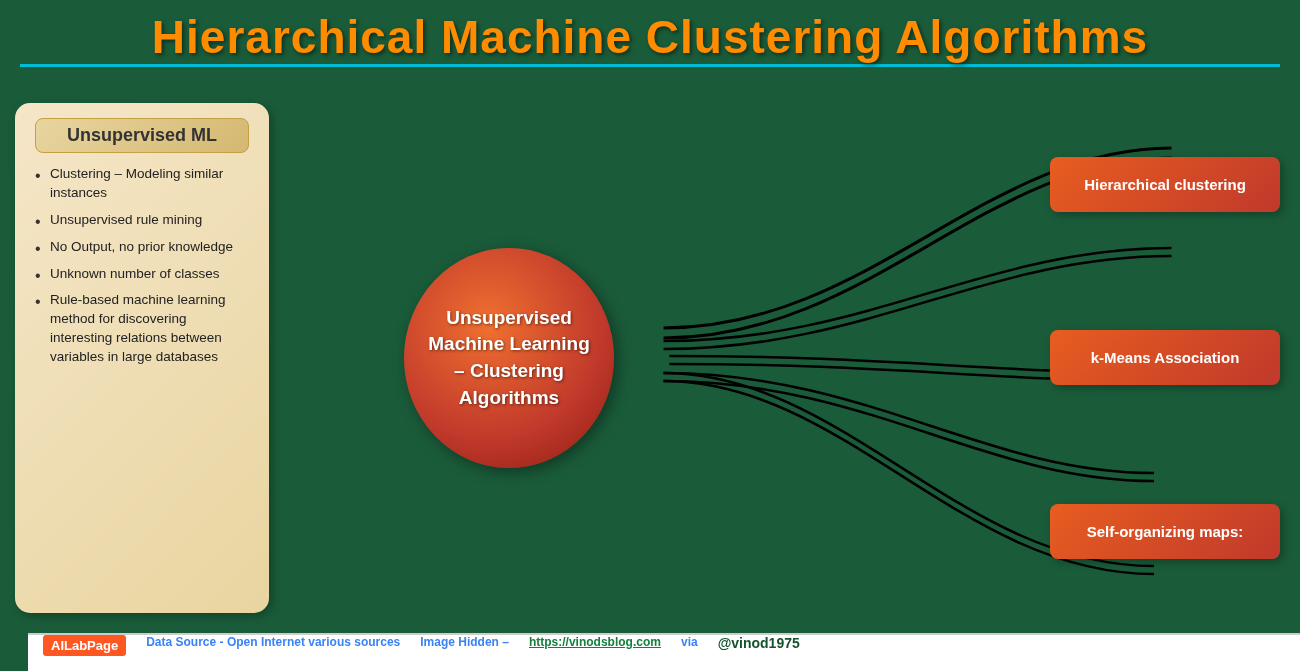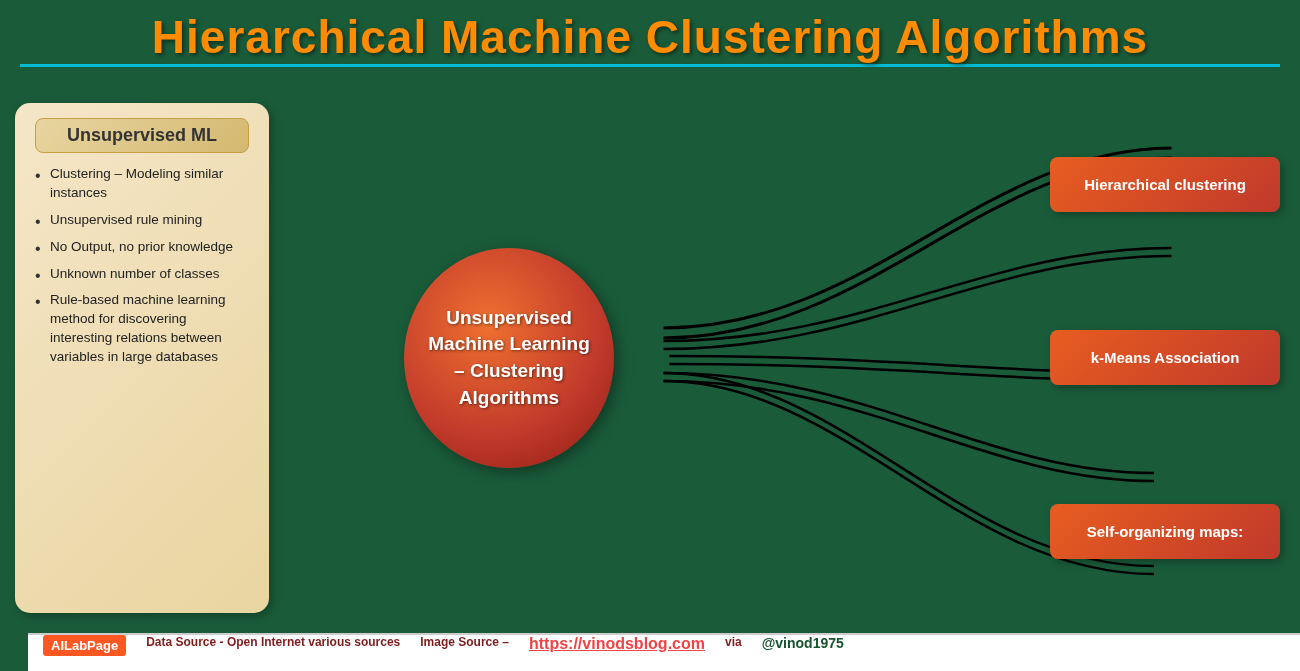--- a/index.html
+++ b/index.html
@@ -166,26 +166,26 @@
     .footer-brand {
       background: #ff5722;
       color: white;
       font-weight: bold;
       font-size: 13px;
       padding: 3px 8px;
       border-radius: 3px;
     }
     .footer-text {
       font-size: 12px;
-      color: #7f1d1d;
+      color: #3b82f6;
       font-weight: bold;
     }
     .footer-link {
-      font-size: 16px;
-      color: #ef4444;
+      font-size: 12px;
+      color: #15803d;
       font-weight: bold;
       text-decoration: underline;
     }
     .footer-twitter {
       color: #14532d;
       font-size: 14px;
     }
   </style>
 </head>
 <body>
@@ -247,17 +247,17 @@
 maps:</span>
       </div>
     </div>
 
   </div>
 </div>
 
 <div class="footer">
   <span class="footer-brand">AILabPage</span>
   <span class="footer-text">Data Source -  Open Internet  various sources</span>
-  <span class="footer-text">Image Source –</span>
+  <span class="footer-text">Image Hidden –</span>
   <span class="footer-link">https://vinodsblog.com</span>
   <span class="footer-text">via</span>
   <span class="footer-text footer-twitter">@vinod1975</span>
 </div>
 
 </body></html>

